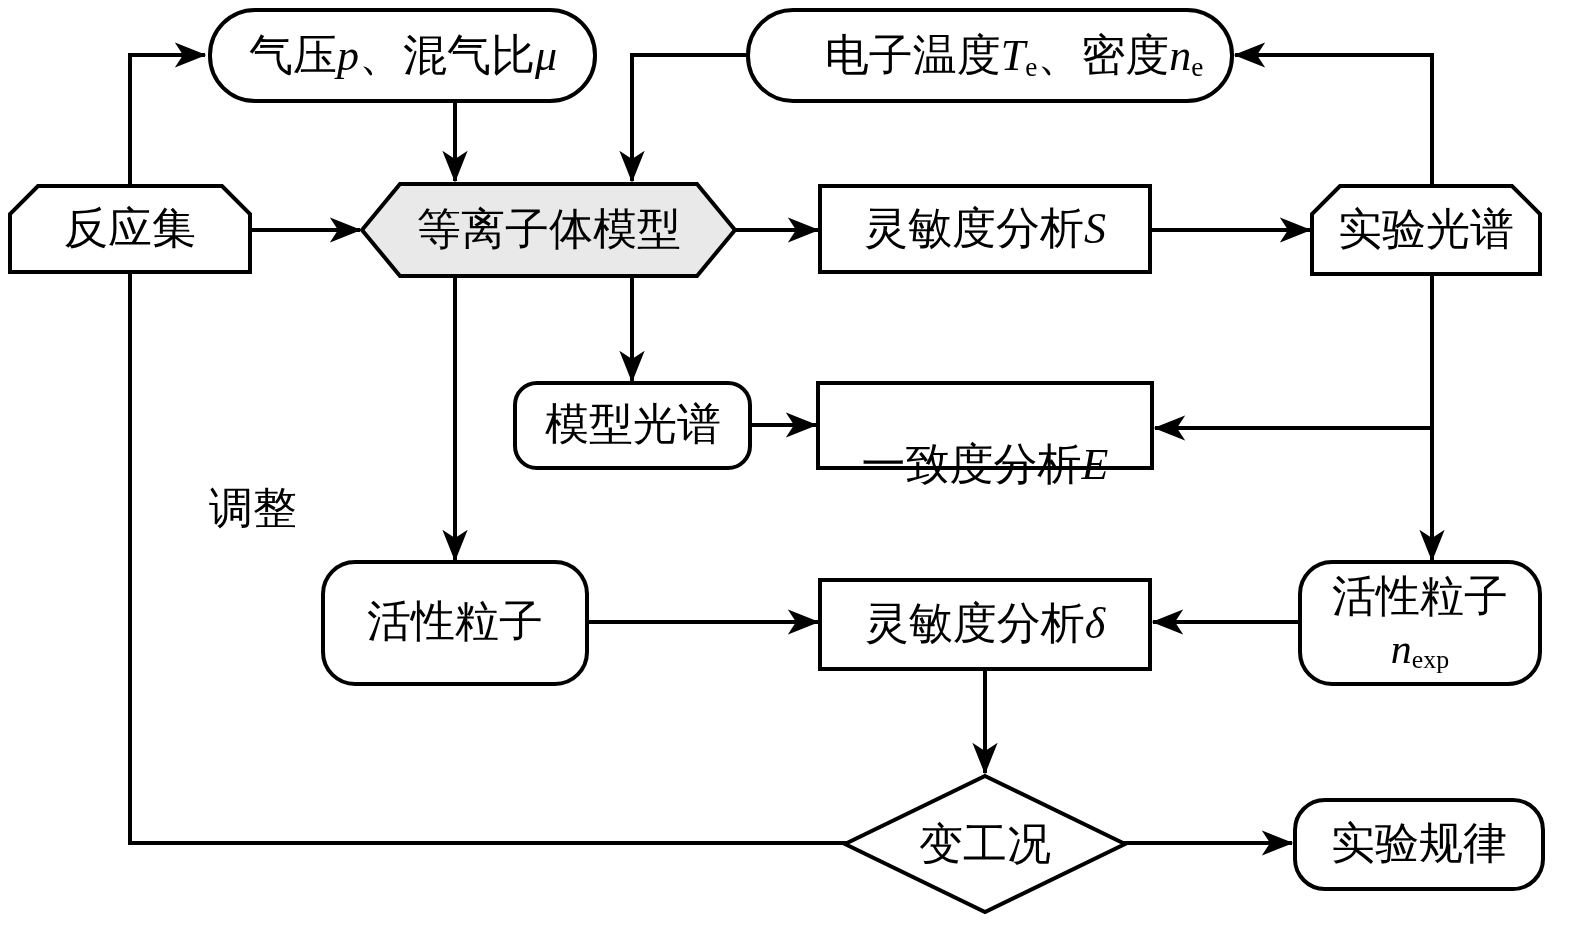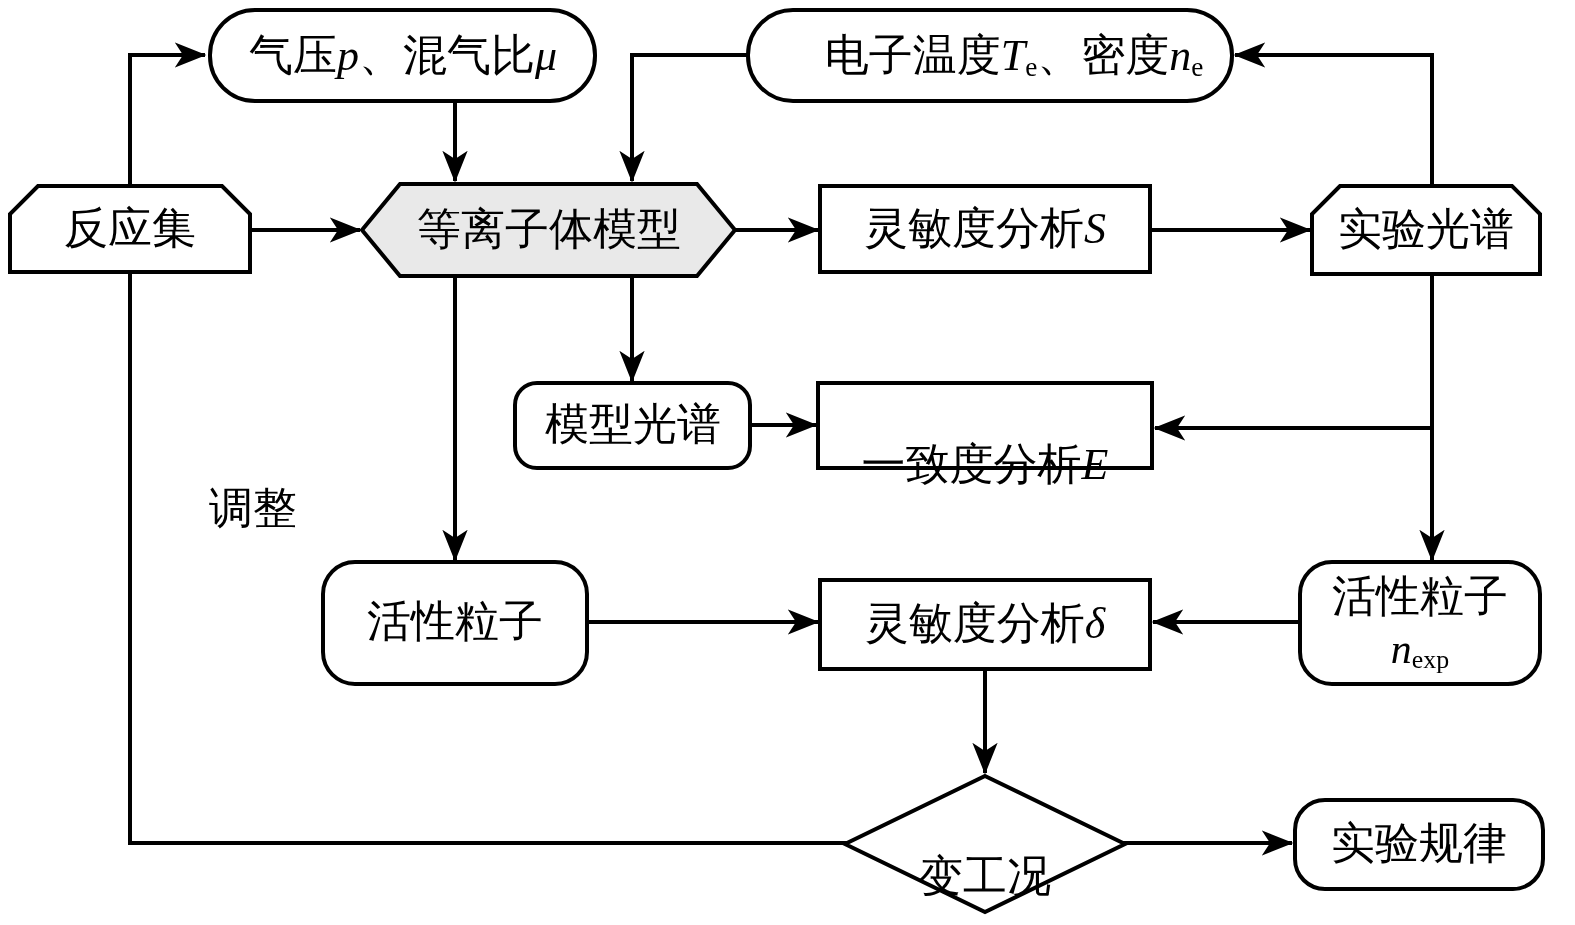--- a/index.html
+++ b/index.html
@@ -131,21 +131,21 @@
 
   <div class="lbl" style="left:985px;top:624px;">
     <span>灵敏度分析</span><span class="mi">δ</span>
   </div>
 
   <div class="lbl two-line" style="left:1420px;top:622px;">
     <div class="line1">活性粒子</div>
     <div class="line2"><span class="mi">n</span><span class="sub">exp</span></div>
   </div>
 
-  <div class="lbl" style="left:985px;top:845px;margin-top:32px;">
+  <div class="lbl" style="left:985px;top:845px;">
     <span>变工况</span>
   </div>
 
   <div class="lbl" style="left:1419px;top:844px;">
     <span>实验规律</span>
   </div>
 
   <div class="edge-label" style="left:253px;top:508px;">
     <span>调整</span>
   </div>

